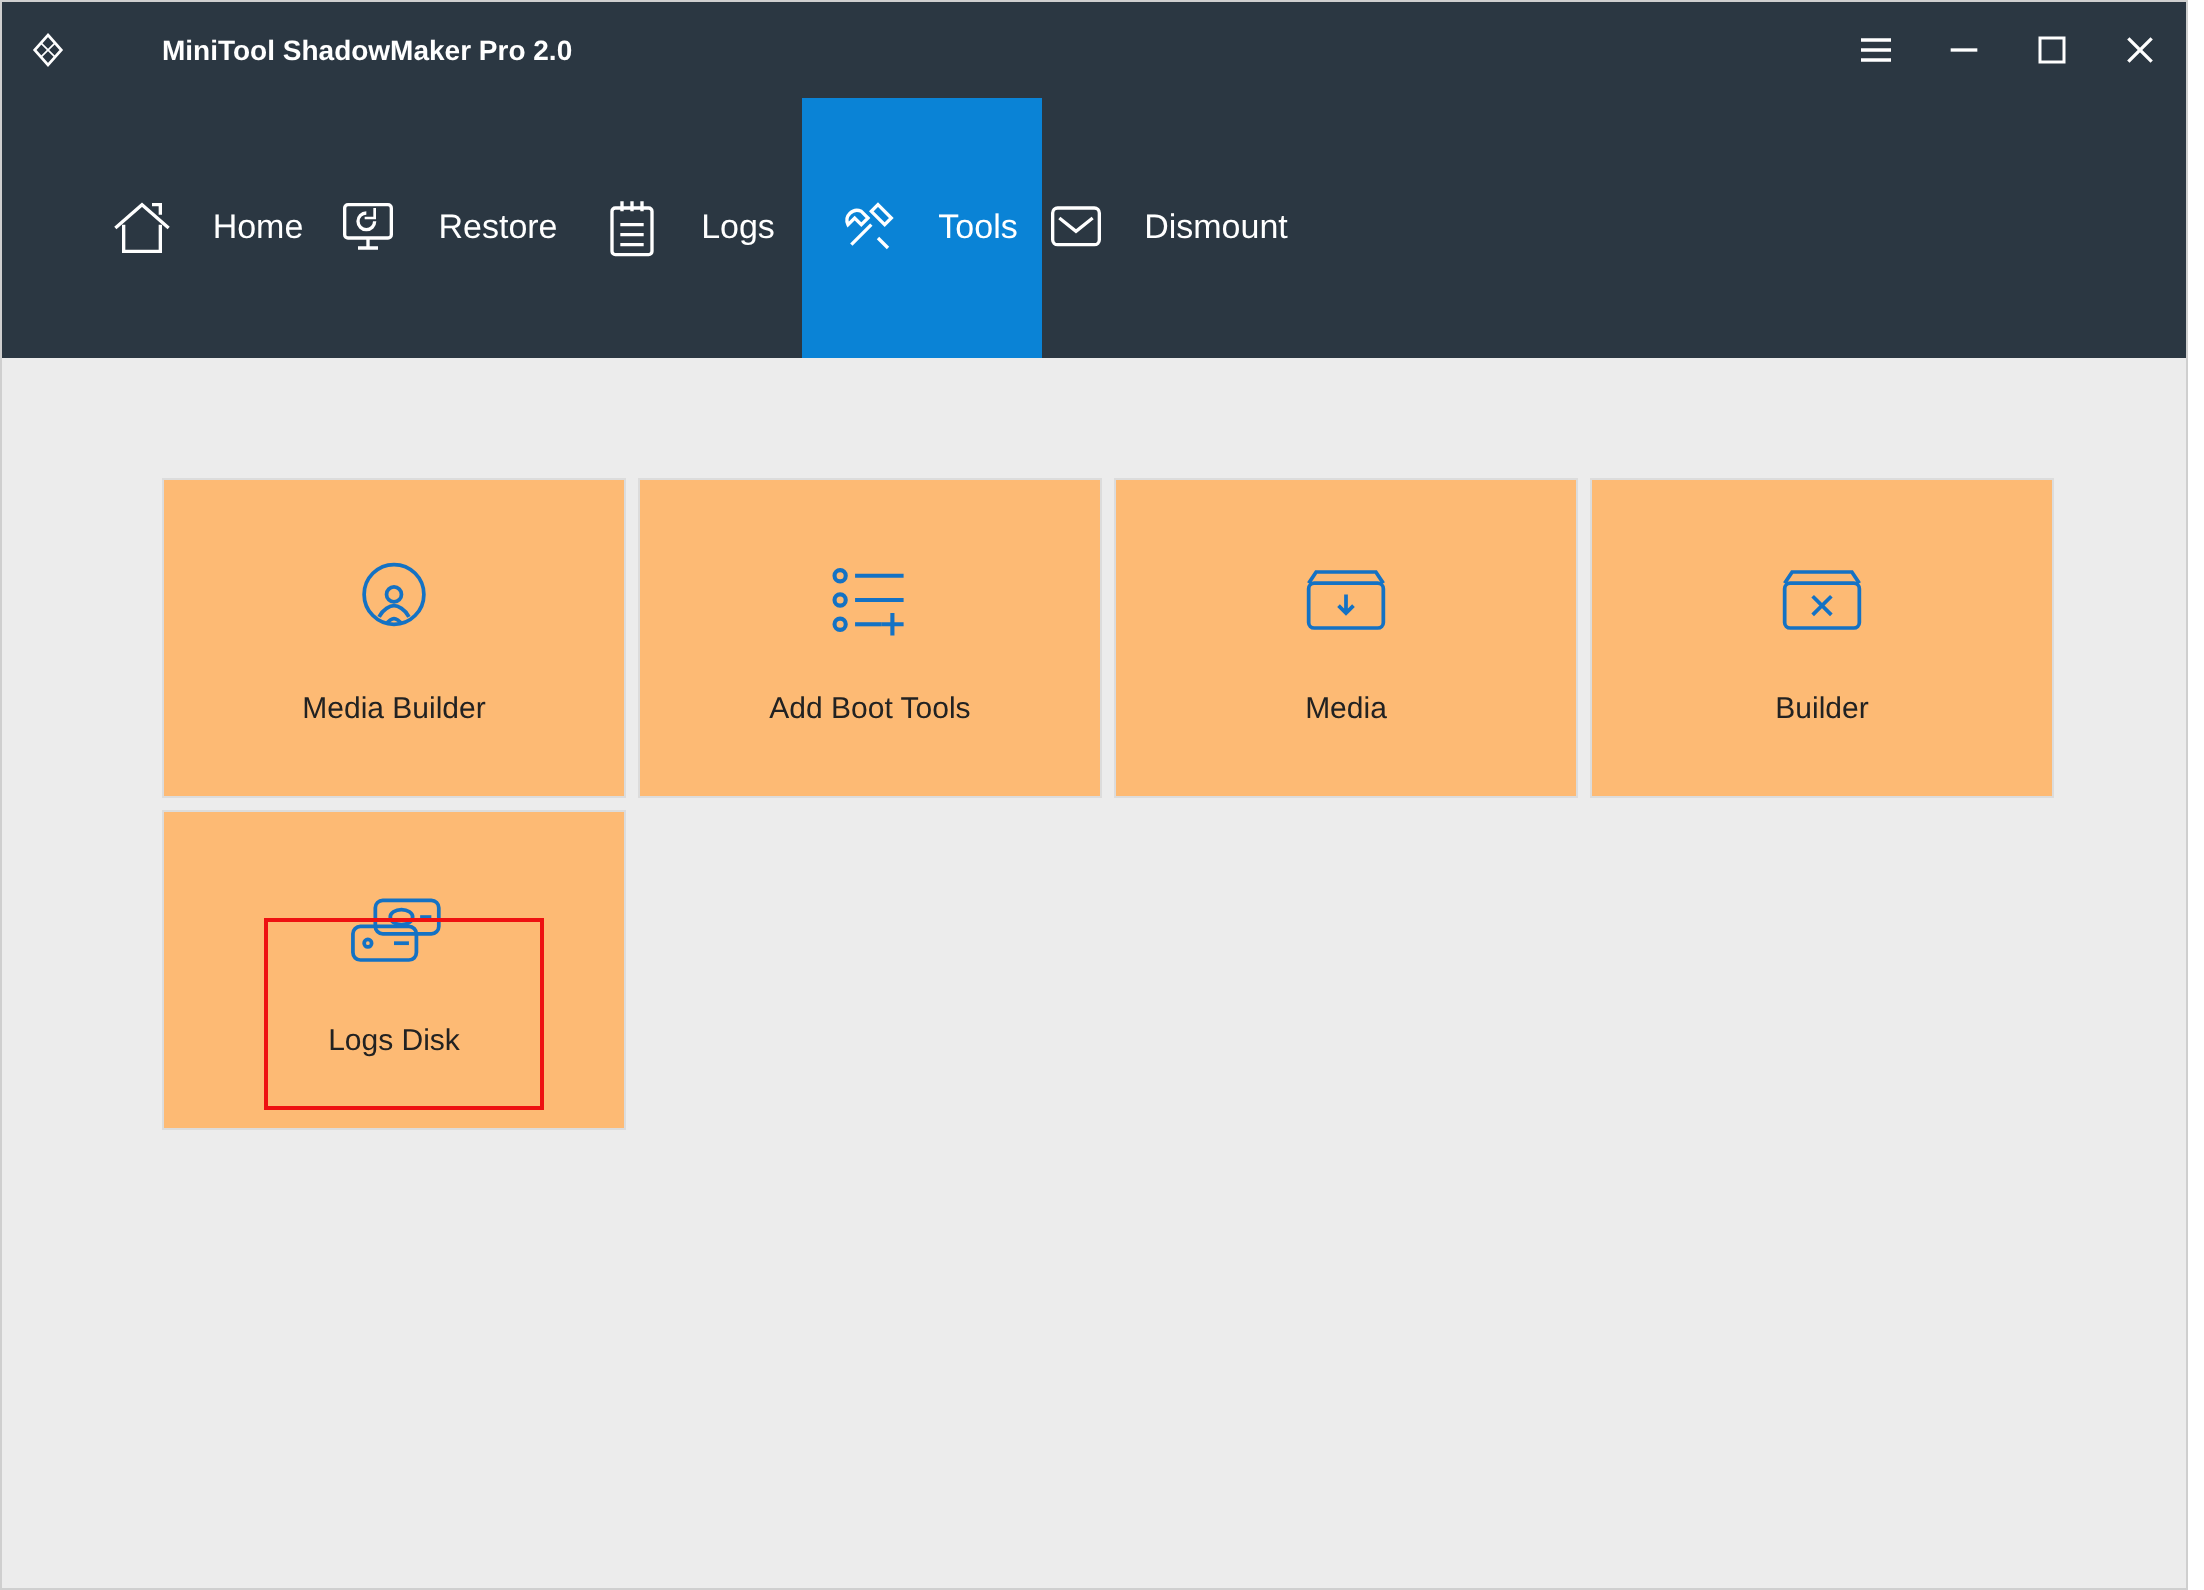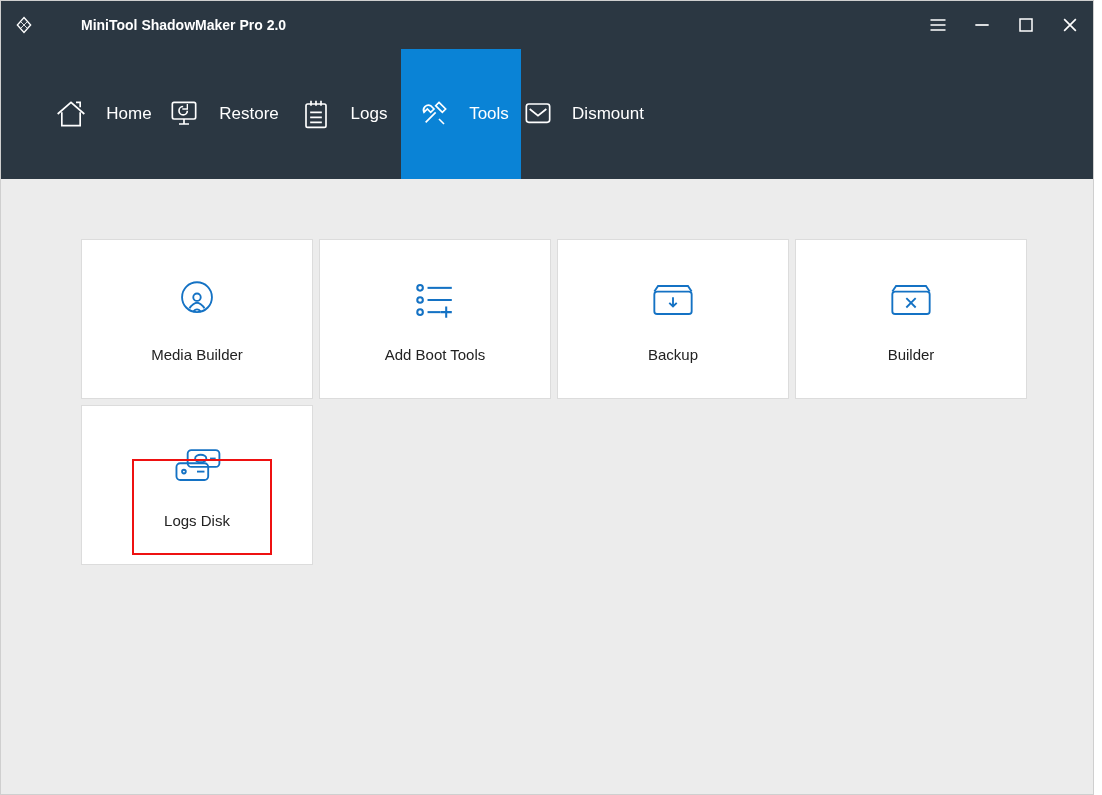--- a/index.html
+++ b/index.html
@@ -10,21 +10,21 @@
   .titlebar .title { font-size: 14px; font-weight: 600; margin-left: 36px; }
   .winctl { margin-left: auto; display: flex; align-items: center; gap: 22px; }
   .winctl .btn { width: 22px; height: 22px; display: flex; align-items: center; justify-content: center; cursor: pointer; }
   .nav { height: 130px; background: #2b3742; display: flex; }
   .nav-item { width: 120px; display: flex; flex-direction: row; align-items: center; justify-content: center; color: #fff; cursor: pointer; gap: 14px; }
   .nav-item.active { background: #0a83d6; }
   .nav-icon { width: 42px; height: 42px; display: flex; align-items: center; justify-content: center; }
   .nav-label { font-size: 17px; }
   .content { flex: 1; padding: 60px 80px; }
   .grid { display: grid; grid-template-columns: repeat(4, 232px); gap: 6px; }
-  .card { height: 160px; background: #ffffff; border: 1px solid #dcdcdc; display: flex; flex-direction: column; align-items: center; justify-content: center; cursor: pointer; gap: 22px; }
+  .card { height: 160px; background: #fdba74; border: 1px solid #dcdcdc; display: flex; flex-direction: column; align-items: center; justify-content: center; cursor: pointer; gap: 22px; }
   .card.highlight { position: relative; }
   .card.highlight .hbox { position: absolute; left: 50px; top: 53px; width: 140px; height: 96px; border: 2px solid #e11; }
   .card-icon { width: 56px; height: 48px; display: flex; align-items: center; justify-content: center; }
   .card-label { font-size: 15px; color: #222; }
   svg { display: block; }
 </style>
 </head>
 <body>
 
 <div class="window">
@@ -154,21 +154,21 @@
       </div>
 
       <div class="card">
         <span class="card-icon">
           <svg viewBox="0 0 60 50" width="56" height="48" stroke="#1472c4" stroke-width="2" fill="none">
             <path d="M10 16l4-6h32l4 6"></path>
               <rect x="10" y="16" width="40" height="24" rx="3"></rect>
             <path d="M30 22v10M26 28l4 4 4-4"></path>
           </svg>
         </span>
-        <span class="card-label">Backup</span>
+        <span class="card-label">Media</span>
       </div>
 
       <div class="card">
         <span class="card-icon">
           <svg viewBox="0 0 60 50" width="56" height="48" stroke="#1472c4" stroke-width="2" fill="none">
             <path d="M10 16l4-6h32l4 6"></path>
               <rect x="10" y="16" width="40" height="24" rx="3"></rect>
             <path d="M25 23l10 10M35 23l-10 10"></path>
           </svg>
         </span>

